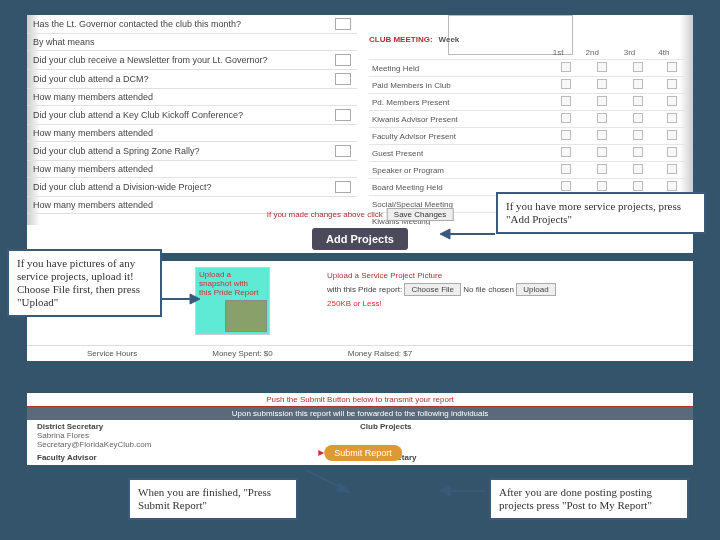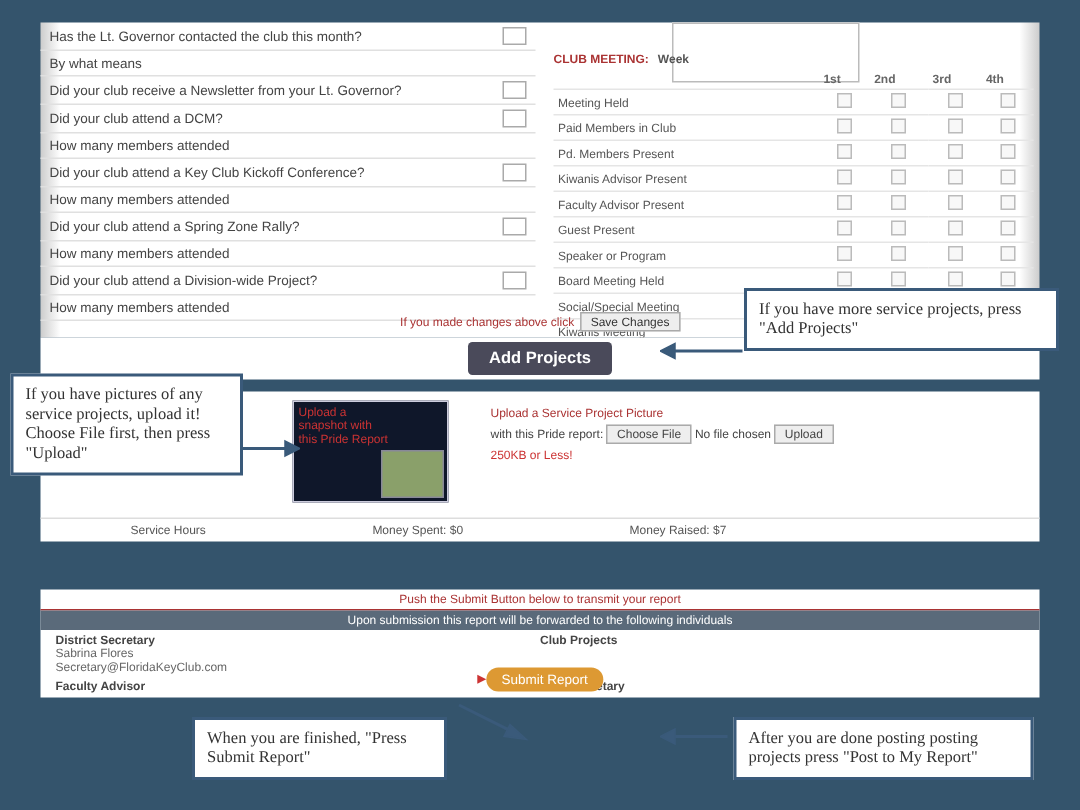--- a/index.html
+++ b/index.html
@@ -6,35 +6,35 @@
 body{width:720px;height:540px;background:#34546c;font-family:Arial,Helvetica,sans-serif;font-size:9px;overflow:hidden;position:relative}
 .panel{background:#fff;position:absolute}
 .top{left:27px;top:15px;width:666px;height:210px;background:linear-gradient(90deg,#ccc 0,#fff 2%,#fff 98%,#ccc 100%)}
 .ql{border-bottom:1px solid #e0e0e0;padding:3px 6px;color:#444;display:flex;align-items:center}
 .ql .sel{margin-left:auto;width:16px;height:12px;border:1px solid #aaa;background:#fff}
 .qleft{float:left;width:330px}
 .grid{position:absolute;right:4px;top:18px;width:320px}
 .grid .hdr{color:#a33;font-size:8px;font-weight:bold;padding:2px 0;display:flex;align-items:center}
 .grid table{width:100%;border-collapse:collapse}
 .grid th,.grid td{border-bottom:1px solid #e5e5e5;font-size:8px;text-align:left;padding:2px 3px;color:#555}
-.grid th{font-weight:bold;color:#666}
+.grid th{font-weight:normal;color:#666}
 .grid td.c{text-align:center}
 .grid .box{width:10px;height:10px;border:1px solid #bbb;display:inline-block;background:#f8f8f8}
 .save{position:absolute;bottom:4px;left:50%;transform:translateX(-50%);font-size:8px;color:#a33}
 .save .btn{display:inline-block;border:1px solid #aaa;padding:1px 6px;background:#eee;color:#333;margin-left:4px}
 .addrow{position:absolute;left:27px;top:225px;width:666px;height:28px;background:#fff;display:flex;align-items:center;justify-content:center}
 .addbtn{background:#4a4a5a;color:#fff;padding:5px 14px;border-radius:3px;font-size:11px;font-weight:bold}
 .upload{position:absolute;left:27px;top:261px;width:666px;height:100px;background:#fff}
-.ubanner{position:absolute;left:168px;top:6px;width:104px;height:68px;background:#0f172a;border:1px solid #ccd}
+.ubanner{position:absolute;left:168px;top:6px;width:75px;height:68px;background:#5eead4;border:1px solid #ccd}
 .ubanner .t{position:absolute;left:3px;top:2px;font-size:8px;color:#c33;width:60px;line-height:9px}
 .ubanner .pic{position:absolute;right:2px;bottom:2px;width:42px;height:32px;background:#8aa06a;border:1px solid #889}
 .uform{position:absolute;left:300px;top:10px;font-size:8px;color:#a33}
 .uform .r{margin-top:3px;color:#444}
 .uform .cb{display:inline-block;border:1px solid #aaa;padding:1px 6px;background:#eee;font-size:8px}
-.stats{position:absolute;left:0;bottom:0;width:100%;border-top:1px solid #ddd;padding:3px 60px;font-size:8px;color:#555;display:flex;gap:111px}
+.stats{position:absolute;left:0;bottom:0;width:100%;border-top:1px solid #ddd;padding:3px 60px;font-size:8px;color:#555;display:flex;gap:75px}
 .submitsec{position:absolute;left:27px;top:393px;width:666px;height:72px;background:#fff}
 .submitsec .wt{color:#a33;font-size:8px;text-align:center;padding:2px;border-bottom:1px solid #a33}
 .submitsec .bt{background:#5a6a7a;color:#fff;font-size:8px;text-align:center;padding:2px}
 .submitsec .who{display:flex;padding:2px 10px}
 .submitsec .who>div{flex:1;font-size:8px}
 .submitsec .who .l{color:#444;font-weight:bold}
 .submitsec .who .v{color:#666}
 .subbtn{position:absolute;left:50%;bottom:4px;transform:translateX(-50%)}
 .subbtn .b{background:#d93;color:#fff;padding:3px 10px;border-radius:8px;font-size:9px;display:inline-block}
 .call{position:absolute;background:#fff;border:2px solid #3a5a7a;padding:6px 8px;font-family:Georgia,serif;font-size:11px;color:#333;line-height:13px}

